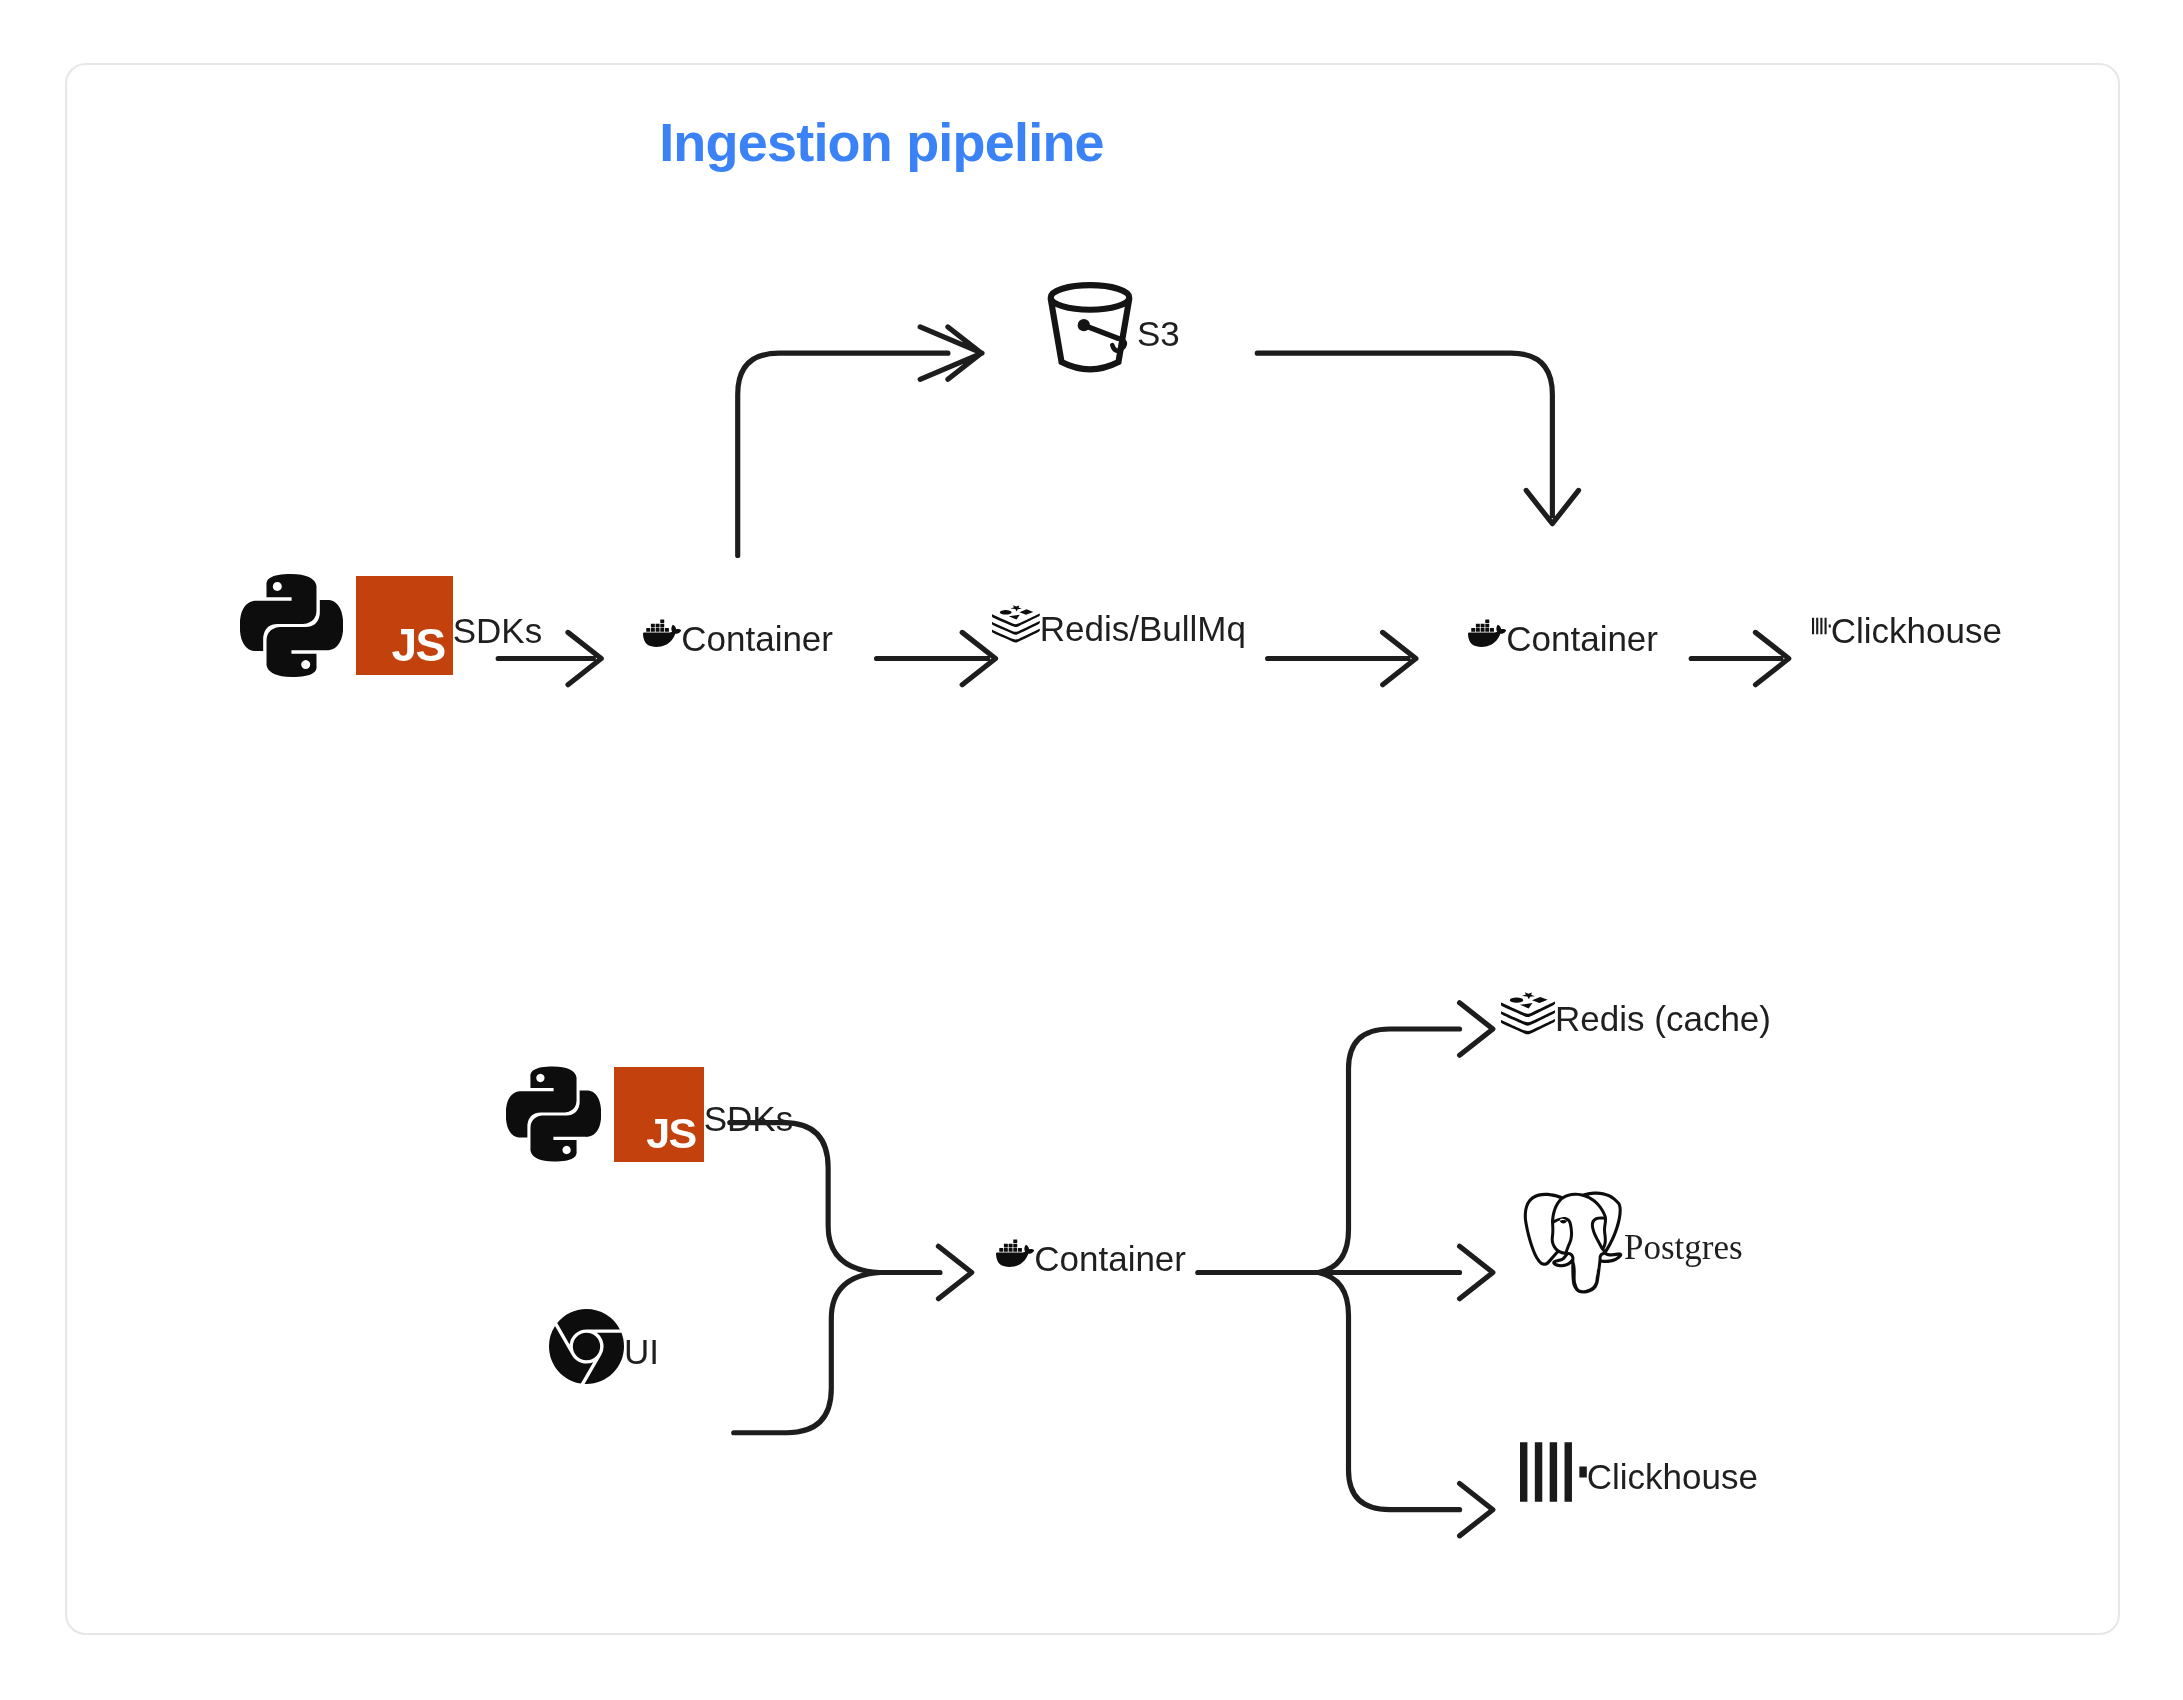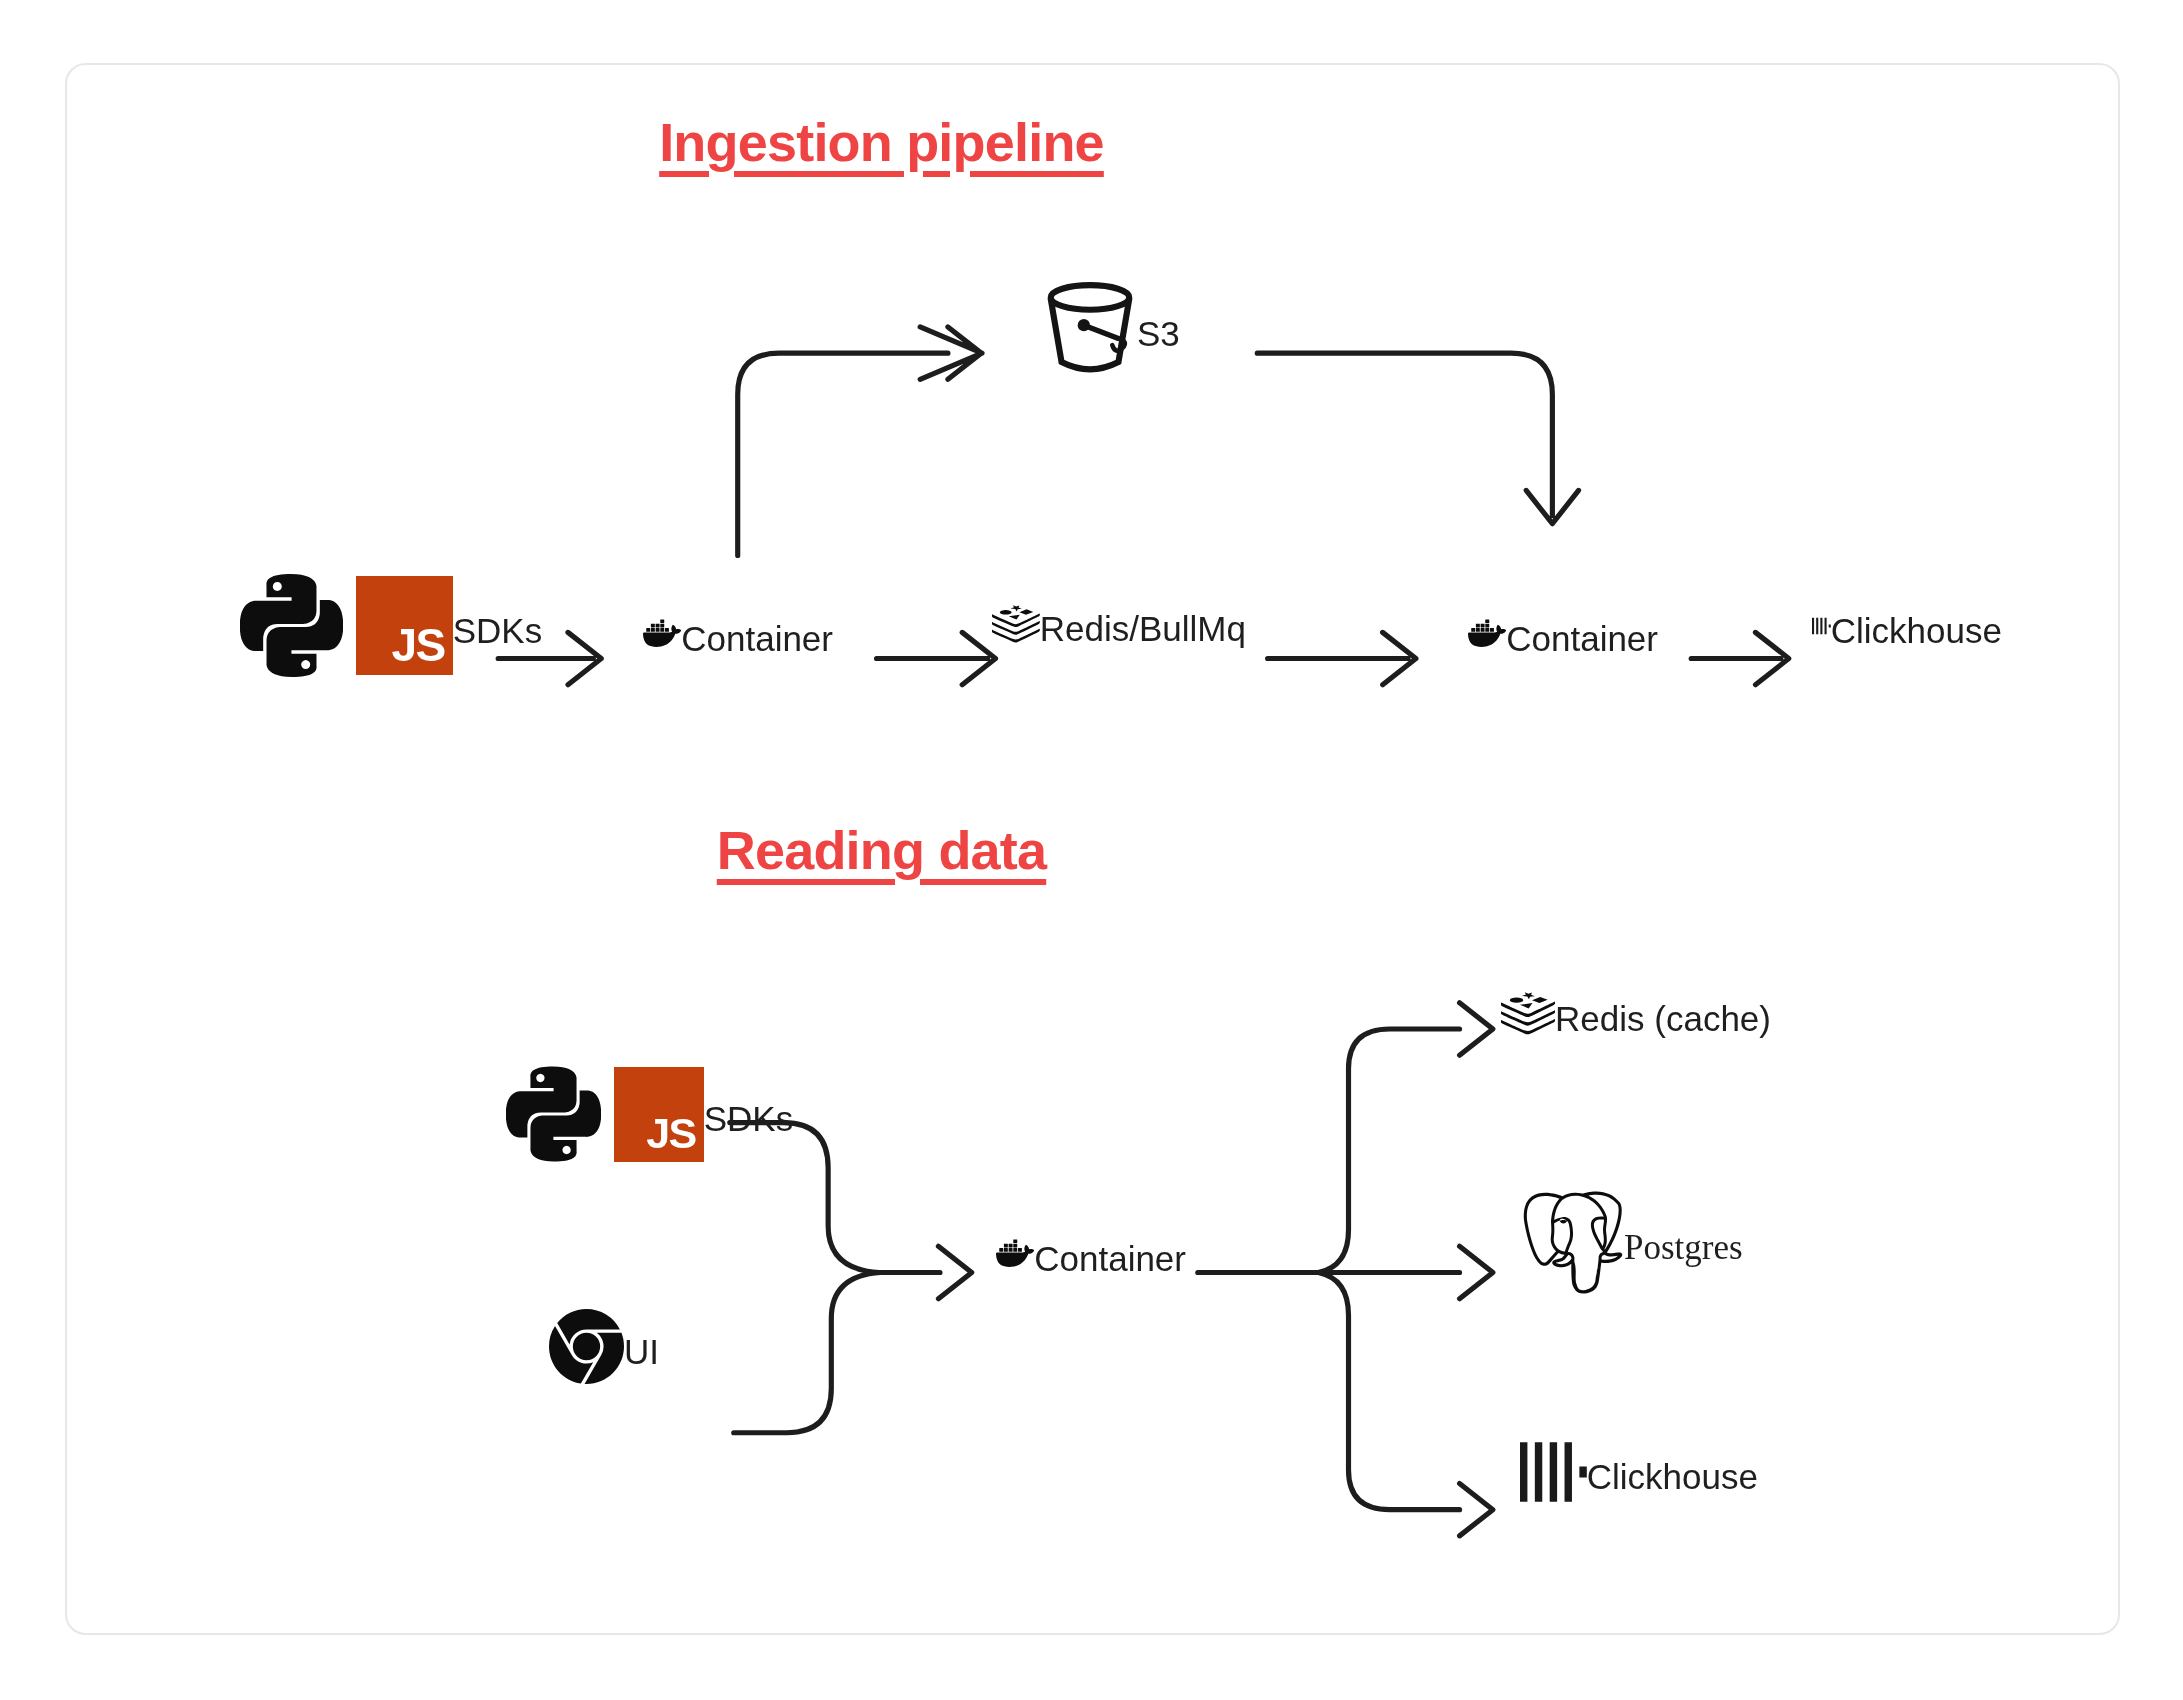--- a/index.html
+++ b/index.html
@@ -28,22 +28,21 @@
     box-sizing: border-box;
   }
   .section-title {
     position: absolute;
     left: 0;
     width: 1763px;
     text-align: center;
     font-size: 54px;
     font-weight: 700;
     letter-spacing: -0.8px;
-    color: #ef4444;
-    text-decoration: underline;
+    color: #3b82f6;
     text-decoration-thickness: 5.6px;
     text-underline-offset: 10.3px;
   }
   #title-ingestion { top: 111px; }
   #title-reading   { top: 819px; }
 
   .node {
     position: absolute;
     display: flex;
     align-items: center;
@@ -96,21 +95,20 @@
     stroke-linejoin: round;
   }
 </style>
 </head>
 <body>
 
 <div id="canvas">
   <div class="card"></div>
 
   <div class="section-title" id="title-ingestion">Ingestion pipeline</div>
-  <div class="section-title" id="title-reading">Reading data</div>
 
   <svg id="connector-layer" viewBox="0 0 2752 2144">
 
     <path d="M628,830 L748,830 M716,797 L758,830 L716,863"></path>
     <path d="M1105,830 L1245,830 M1213,797 L1255,830 L1213,863"></path>
     <path d="M1598,830 L1775,830 M1743,797 L1785,830 L1743,863"></path>
     <path d="M2132,830 L2245,830 M2213,797 L2255,830 L2213,863"></path>
 
     <path d="M930,700 L930,497 Q930,445 982,445 L1195,445 M1160,412 L1238,445 L1160,478 M1195,412 L1237,445 L1195,478"></path>
 

